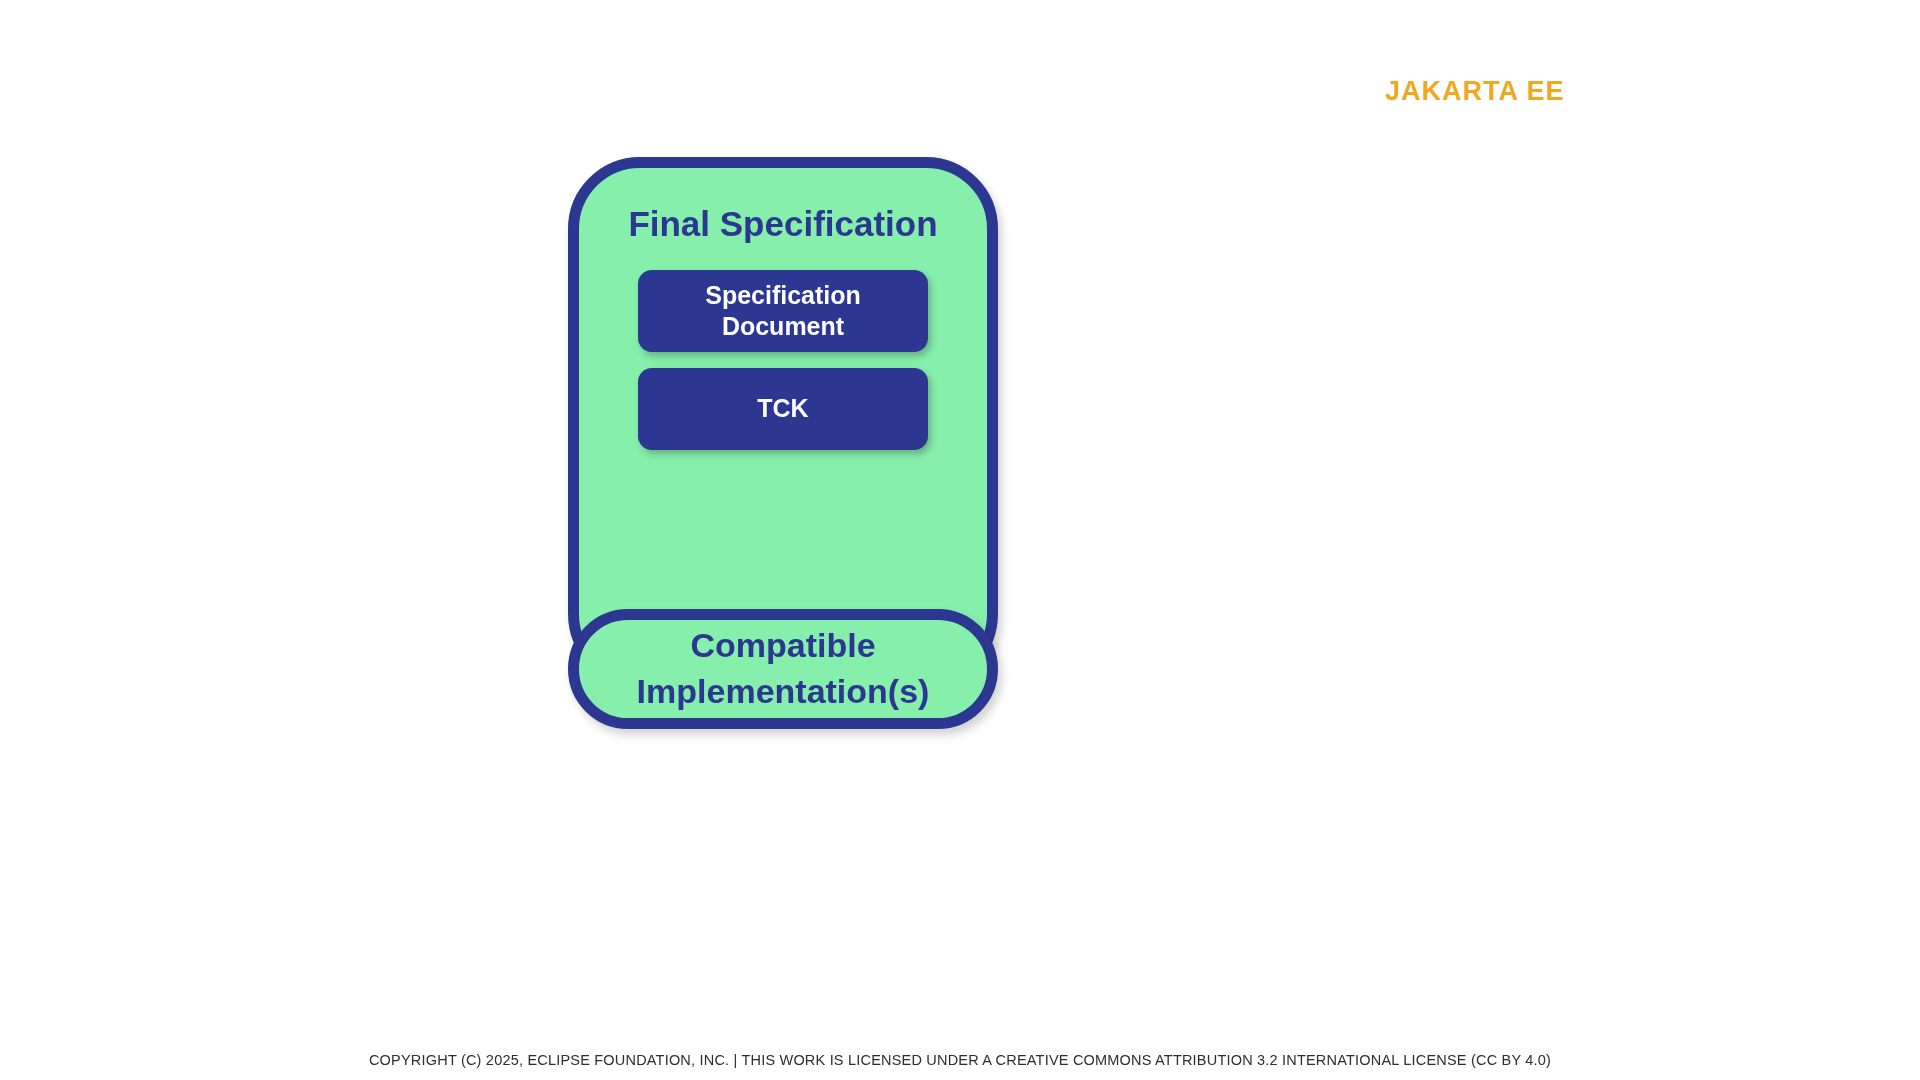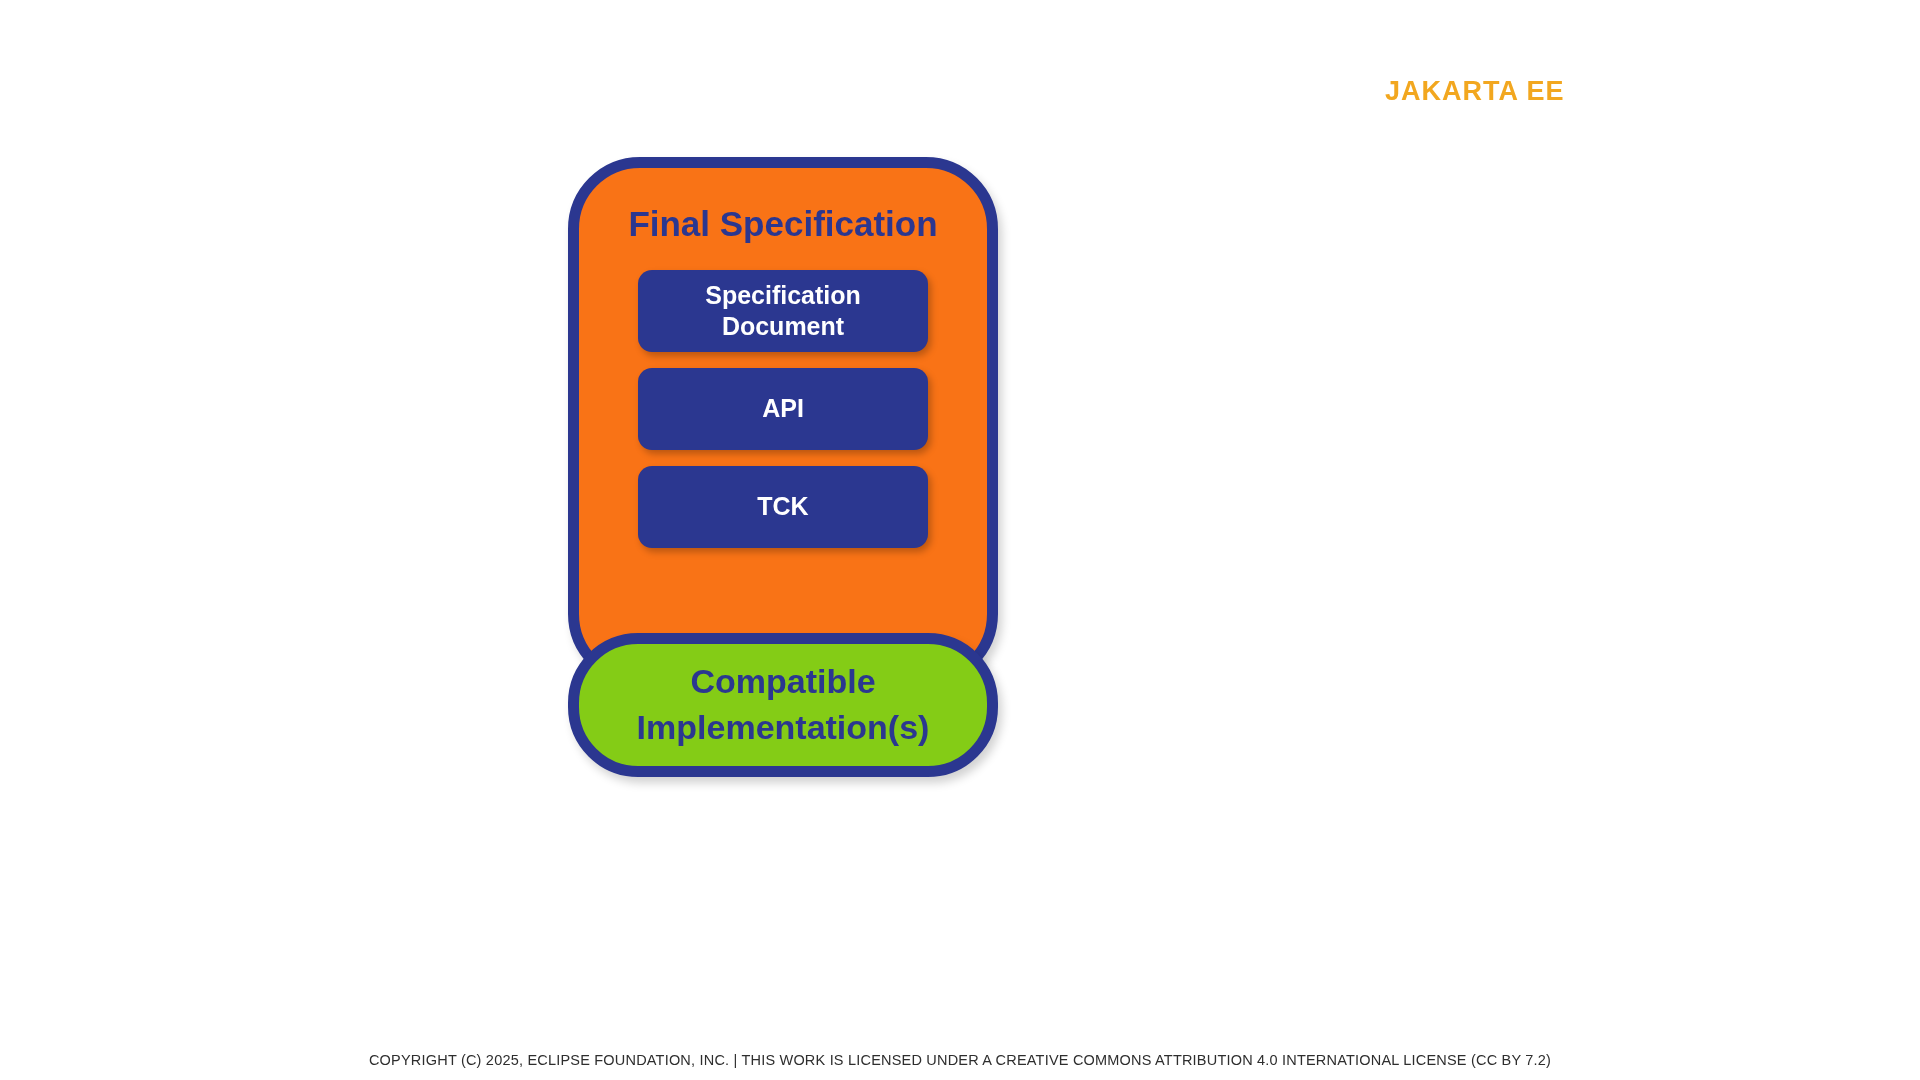--- a/index.html
+++ b/index.html
@@ -33,21 +33,21 @@
     white-space: nowrap;
   }
 
   
   .spec-container {
     position: absolute;
     left: 568px;
     top: 157px;
     width: 430px;
     height: 529px;
-    background: #f97316;
+    background: #86efac;
     border: 11px solid #2b3790;
     border-radius: 72px;
     box-shadow: 4px 6px 10px rgba(0,0,0,0.18);
     display: flex;
     flex-direction: column;
     align-items: center;
   }
   .spec-title {
     margin-top: 36px;
     font-size: 35px;
@@ -79,24 +79,24 @@
     font-size: 25px;
     font-weight: bold;
     line-height: 1.25;
     max-width: 210px;
   }
 
   
   .compat-pill {
     position: absolute;
     left: 568px;
-    top: 633px;
+    top: 609px;
     width: 430px;
-    height: 144px;
-    background: #84cc16;
+    height: 120px;
+    background: #86efac;
     border: 11px solid #2b3790;
     border-radius: 70px;
     box-shadow: 4px 6px 10px rgba(0,0,0,0.18);
     display: flex;
     align-items: center;
     justify-content: center;
     text-align: center;
   }
   .compat-pill span {
     display: block;
@@ -138,27 +138,24 @@
     <div class="logo-text">JAKARTA EE</div>
   </div>
 
   <div class="spec-container">
     <div class="spec-title">Final Specification</div>
     <div class="spec-items">
       <div class="spec-box">
         <span>Specification Document</span>
       </div>
       <div class="spec-box">
-        <span>API</span>
-      </div>
-      <div class="spec-box">
         <span>TCK</span>
       </div>
     </div>
   </div>
 
   <div class="compat-pill">
     <span>Compatible Implementation(s)</span>
   </div>
 
-  <div class="footer">COPYRIGHT (C) 2025, ECLIPSE FOUNDATION, INC. | THIS WORK IS LICENSED UNDER A CREATIVE COMMONS ATTRIBUTION 4.0 INTERNATIONAL LICENSE (CC BY 7.2)</div>
+  <div class="footer">COPYRIGHT (C) 2025, ECLIPSE FOUNDATION, INC. | THIS WORK IS LICENSED UNDER A CREATIVE COMMONS ATTRIBUTION 3.2 INTERNATIONAL LICENSE (CC BY 4.0)</div>
 
 </div>
 
 </body></html>

